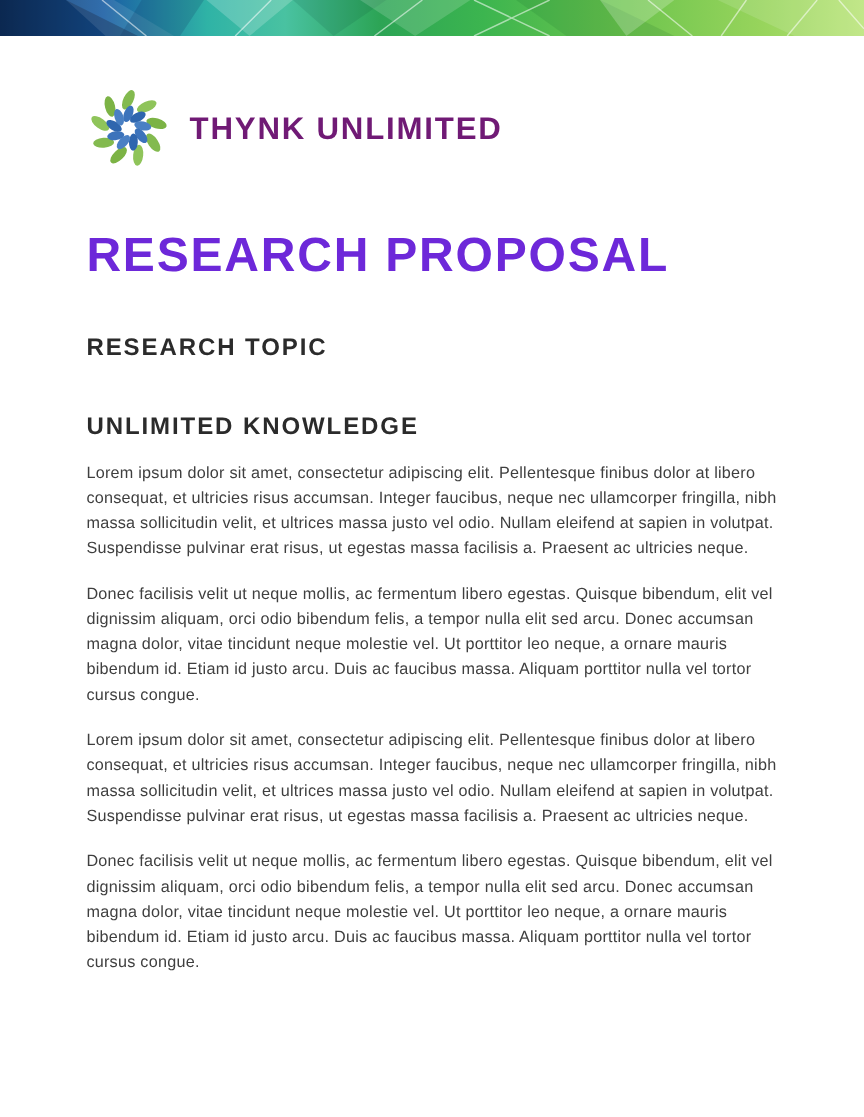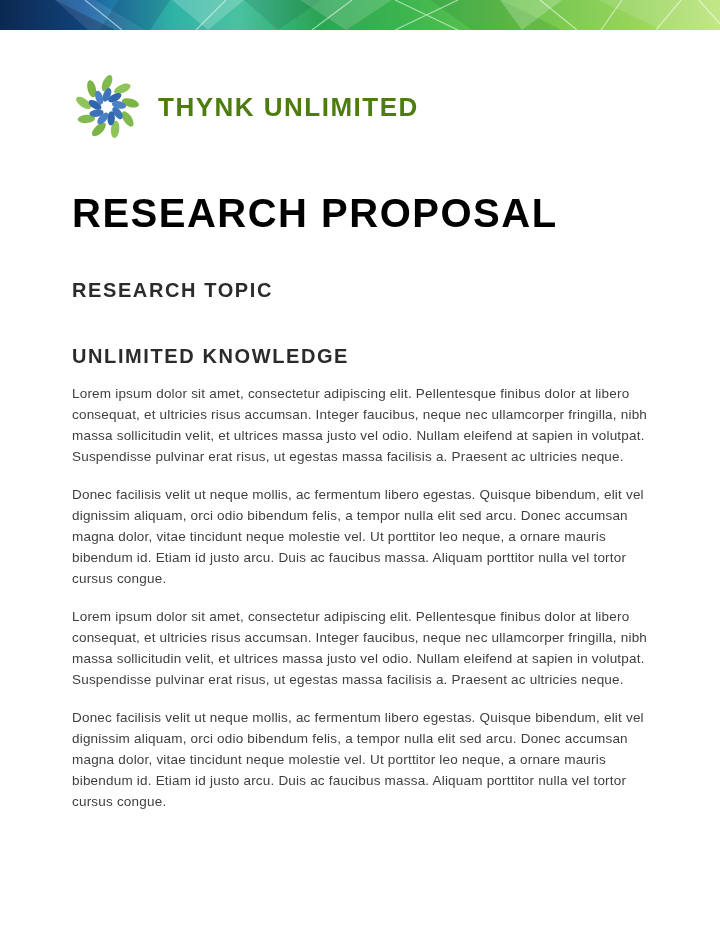--- a/index.html
+++ b/index.html
@@ -32,29 +32,29 @@
   }
   .brand-logo {
     width: 70px;
     height: 70px;
     flex: 0 0 auto;
   }
   .brand-name {
     font-size: 26px;
     font-weight: 700;
     letter-spacing: 1.5px;
-    color: #4d7c0f;
+    color: #701a75;
   }
   h1.doc-title {
     margin: 48px 0 14px 0;
     font-size: 40px;
     line-height: 1.15;
     font-weight: 700;
     letter-spacing: 1.5px;
-    color: #000000;
+    color: #6d28d9;
   }
   h2.section-heading {
     margin: 42px 0 15px 0;
     font-size: 20px;
     line-height: 1.2;
     font-weight: 700;
     letter-spacing: 1.6px;
     color: #2b2b2b;
   }
   p.body-text {

